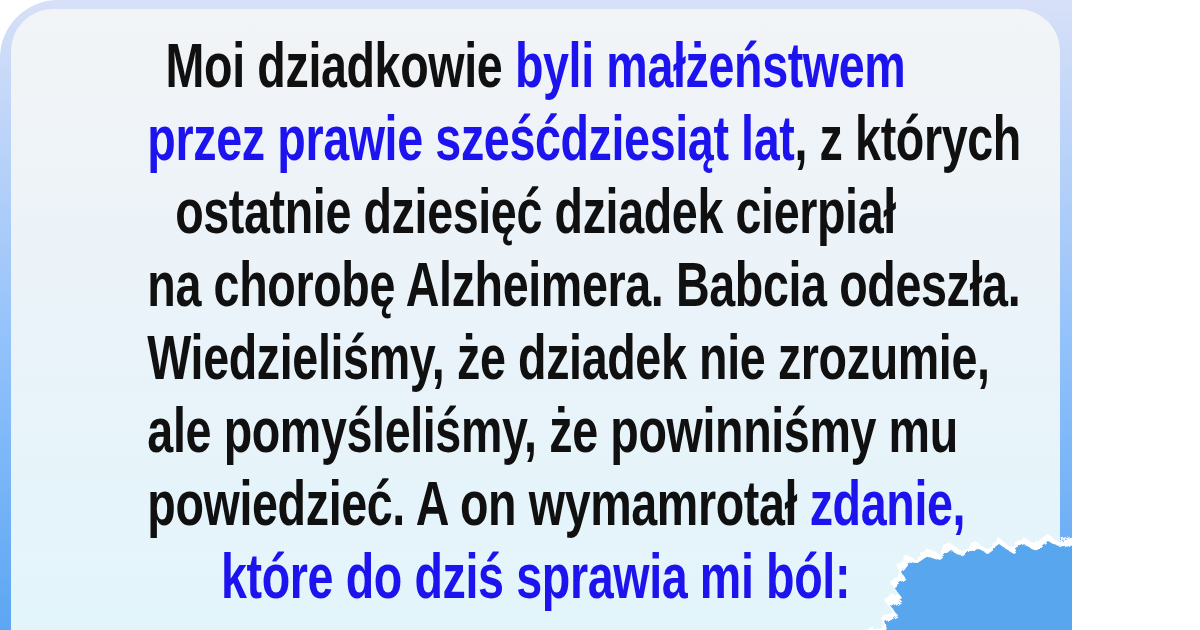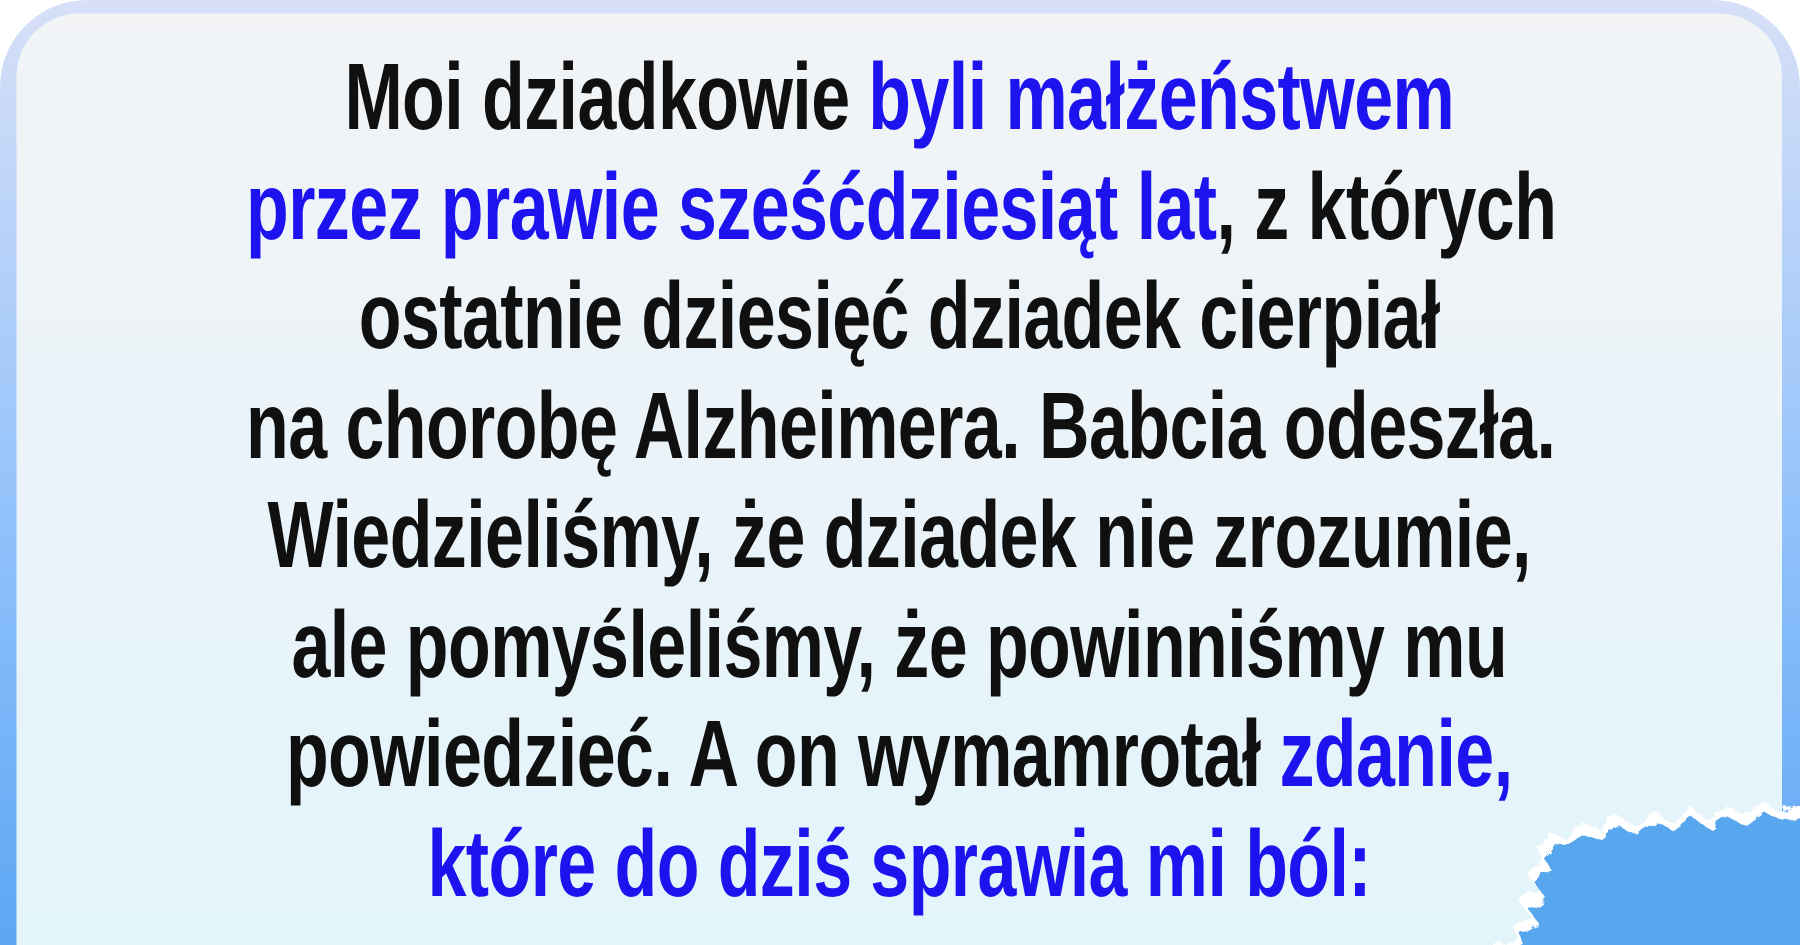--- a/index.html
+++ b/index.html
@@ -3,21 +3,21 @@
 <meta charset="utf-8">
 <style>
   html, body {
     margin: 0;
     padding: 0;
     background: #ffffff;
     font-family: "Liberation Sans", sans-serif;
   }
   .stage {
     position: relative;
-    width: 1200px;
+    width: 1072px;
     height: 630px;
     overflow: hidden;
     background: var(--page_bg, #ffffff);
   }
   
   .frame {
     position: absolute;
     left: 0;
     top: 0;
     width: 1200px;

